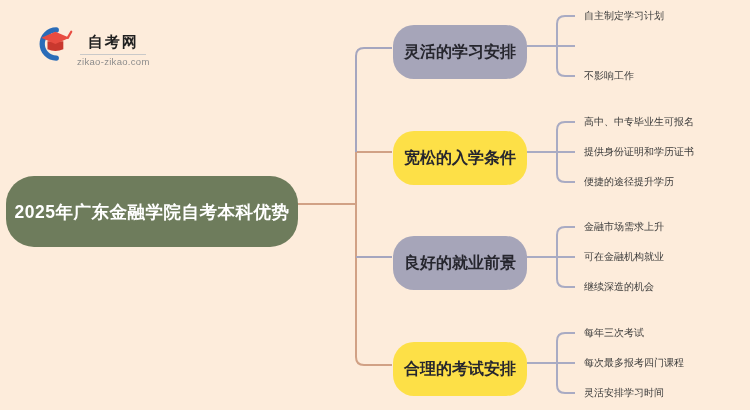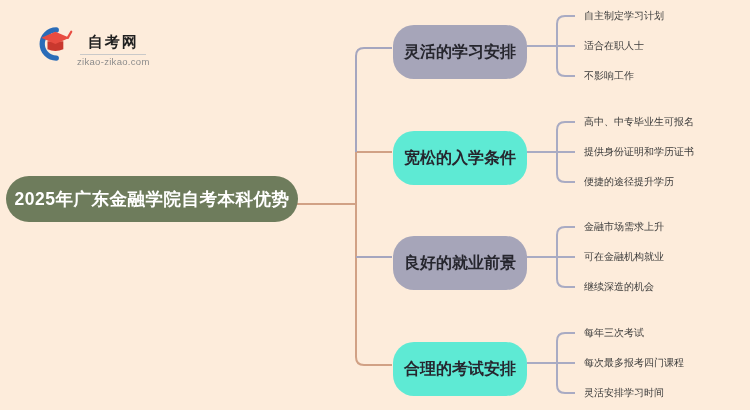--- a/index.html
+++ b/index.html
@@ -11,30 +11,30 @@
 
   
   .logo{position:absolute;left:29px;top:21px;display:flex;align-items:flex-end;}
   .logo-icon{width:44px;height:46px;}
   .logo-text{margin-left:4px;display:flex;flex-direction:column;align-items:center;}
   .site-name{font-size:15px;font-weight:bold;color:#1f1f1f;letter-spacing:2px;line-height:20px;}
   .logo-divider{width:66px;height:1px;background:#c9c9c9;margin:2px 0 1px 0;}
   .site-domain{font-size:9.5px;color:#8c8c8c;letter-spacing:0.3px;}
 
   
-  .root-node{position:absolute;left:6px;top:176px;width:292px;height:46px;
+  .root-node{position:absolute;left:6px;top:176px;width:292px;height:71px;
     background:#6e7c5c;border-radius:28px;display:flex;align-items:center;justify-content:center;
     color:#ffffff;font-weight:bold;font-size:17.5px;letter-spacing:0.5px;white-space:nowrap;}
 
   
   .branch-node{position:absolute;left:393px;width:134px;height:54px;border-radius:21px;
     display:flex;align-items:center;justify-content:center;
     font-weight:bold;font-size:16px;color:#26262e;white-space:nowrap;}
   .branch-purple{background:#a6a5b9;}
-  .branch-clay{background:#5eead4;}
+  .branch-clay{background:#fde047;}
   .b0{top:25px;}
   .b1{top:131px;}
   .b2{top:236px;}
   .b3{top:342px;text-align:right;}
 
   
   .leaf{position:absolute;left:584px;height:20px;line-height:20px;font-size:10px;color:#3b3b3b;white-space:nowrap;}
 </style>
 </head>
 <body>
@@ -80,21 +80,20 @@
   </div>
 
   <div class="root-node">2025年广东金融学院自考本科优势</div>
 
   <div class="branch-node branch-purple b0">灵活的学习安排</div>
   <div class="branch-node branch-clay b1">宽松的入学条件</div>
   <div class="branch-node branch-purple b2">良好的就业前景</div>
   <div class="branch-node branch-clay b3">合理的考试安排</div>
 
   <div class="leaf" style="top:6px">自主制定学习计划</div>
-  <div class="leaf" style="top:36px">适合在职人士</div>
   <div class="leaf" style="top:66px">不影响工作</div>
 
   <div class="leaf" style="top:112px">高中、中专毕业生可报名</div>
   <div class="leaf" style="top:142px">提供身份证明和学历证书</div>
   <div class="leaf" style="top:172px">便捷的途径提升学历</div>
 
   <div class="leaf" style="top:217px">金融市场需求上升</div>
   <div class="leaf" style="top:247px">可在金融机构就业</div>
   <div class="leaf" style="top:323px">每年三次考试</div>
 

